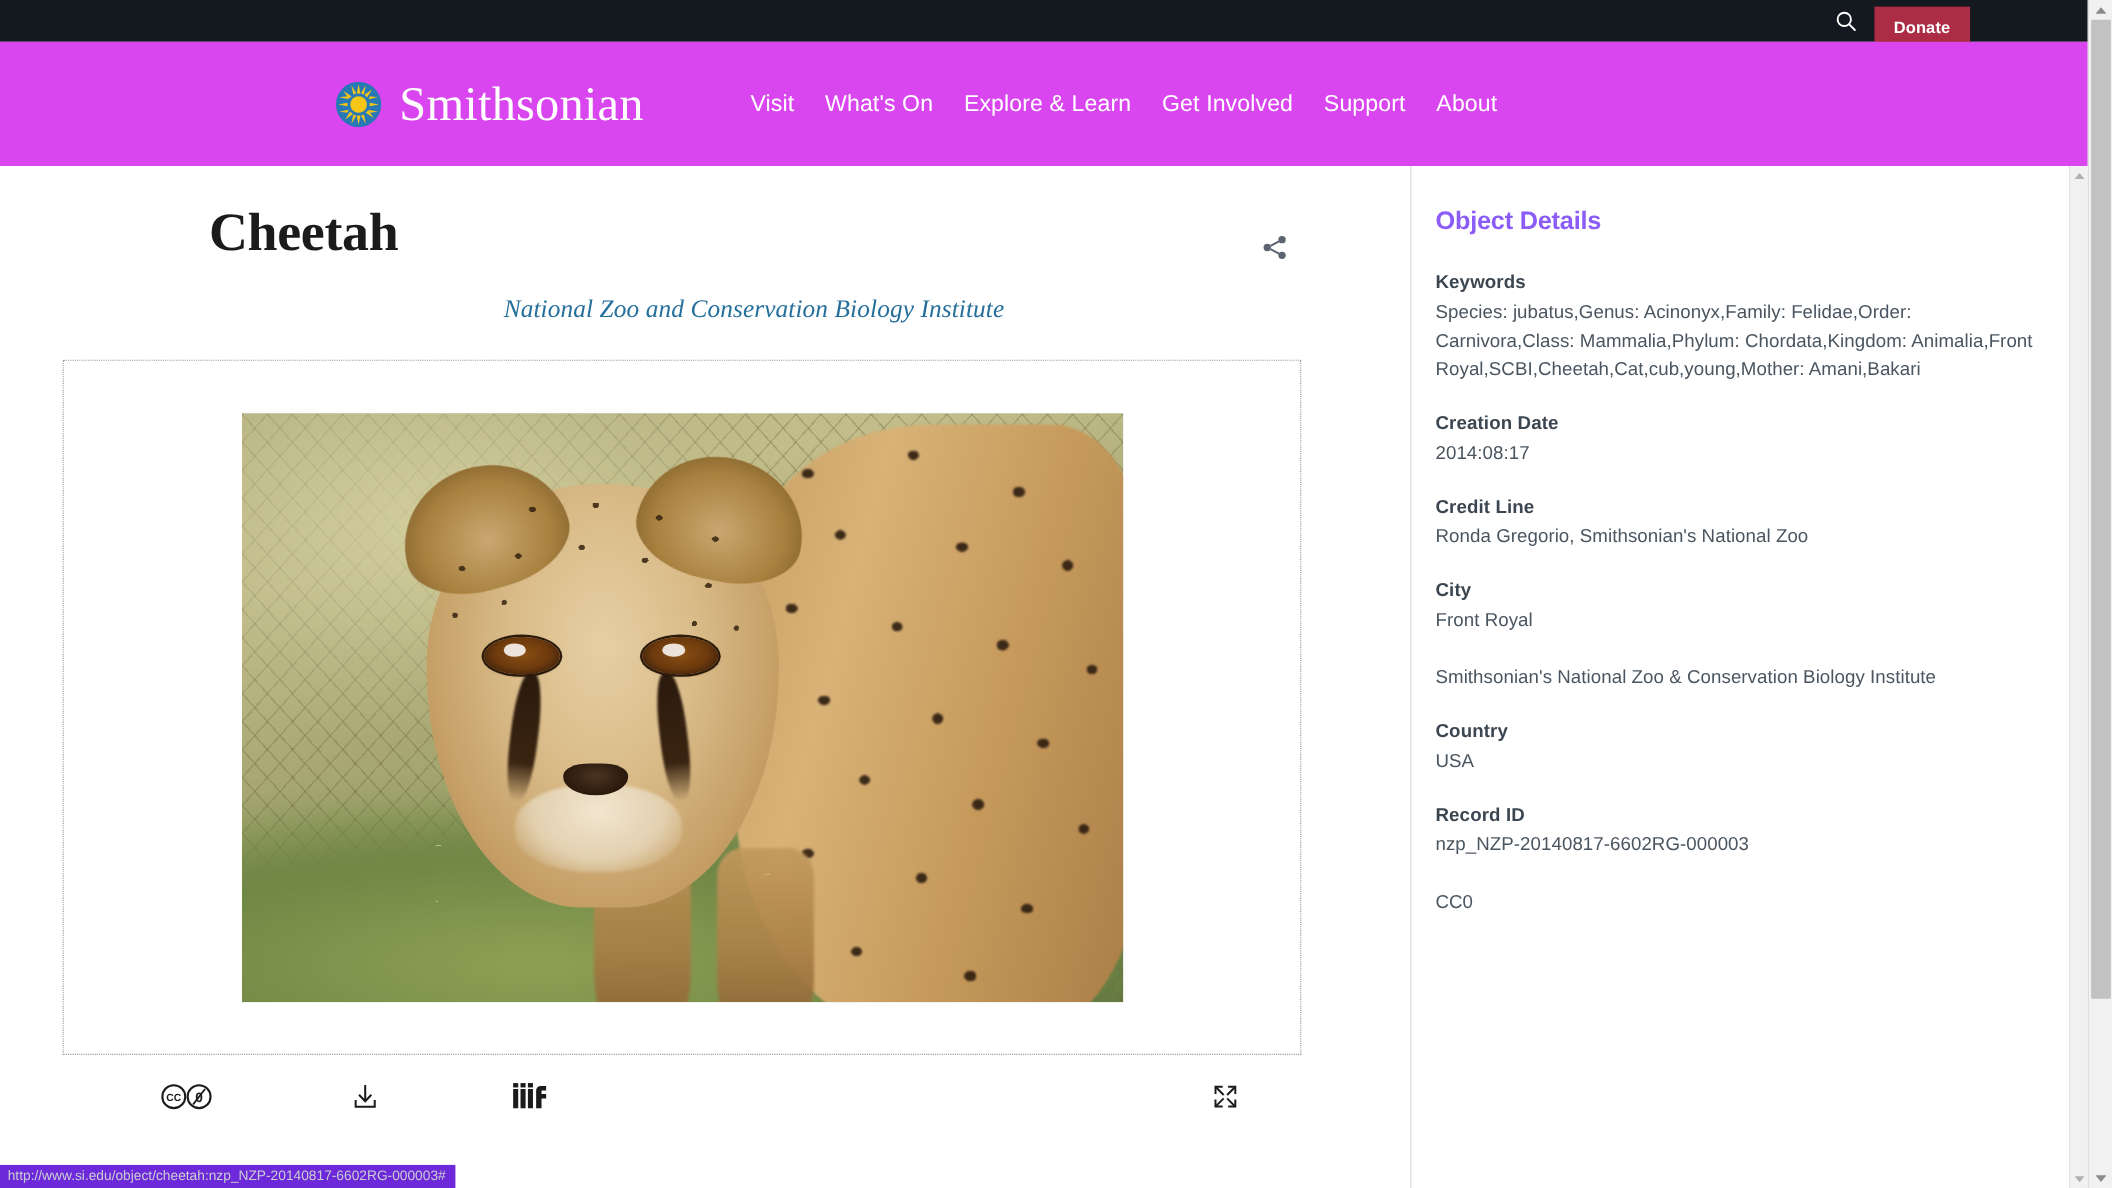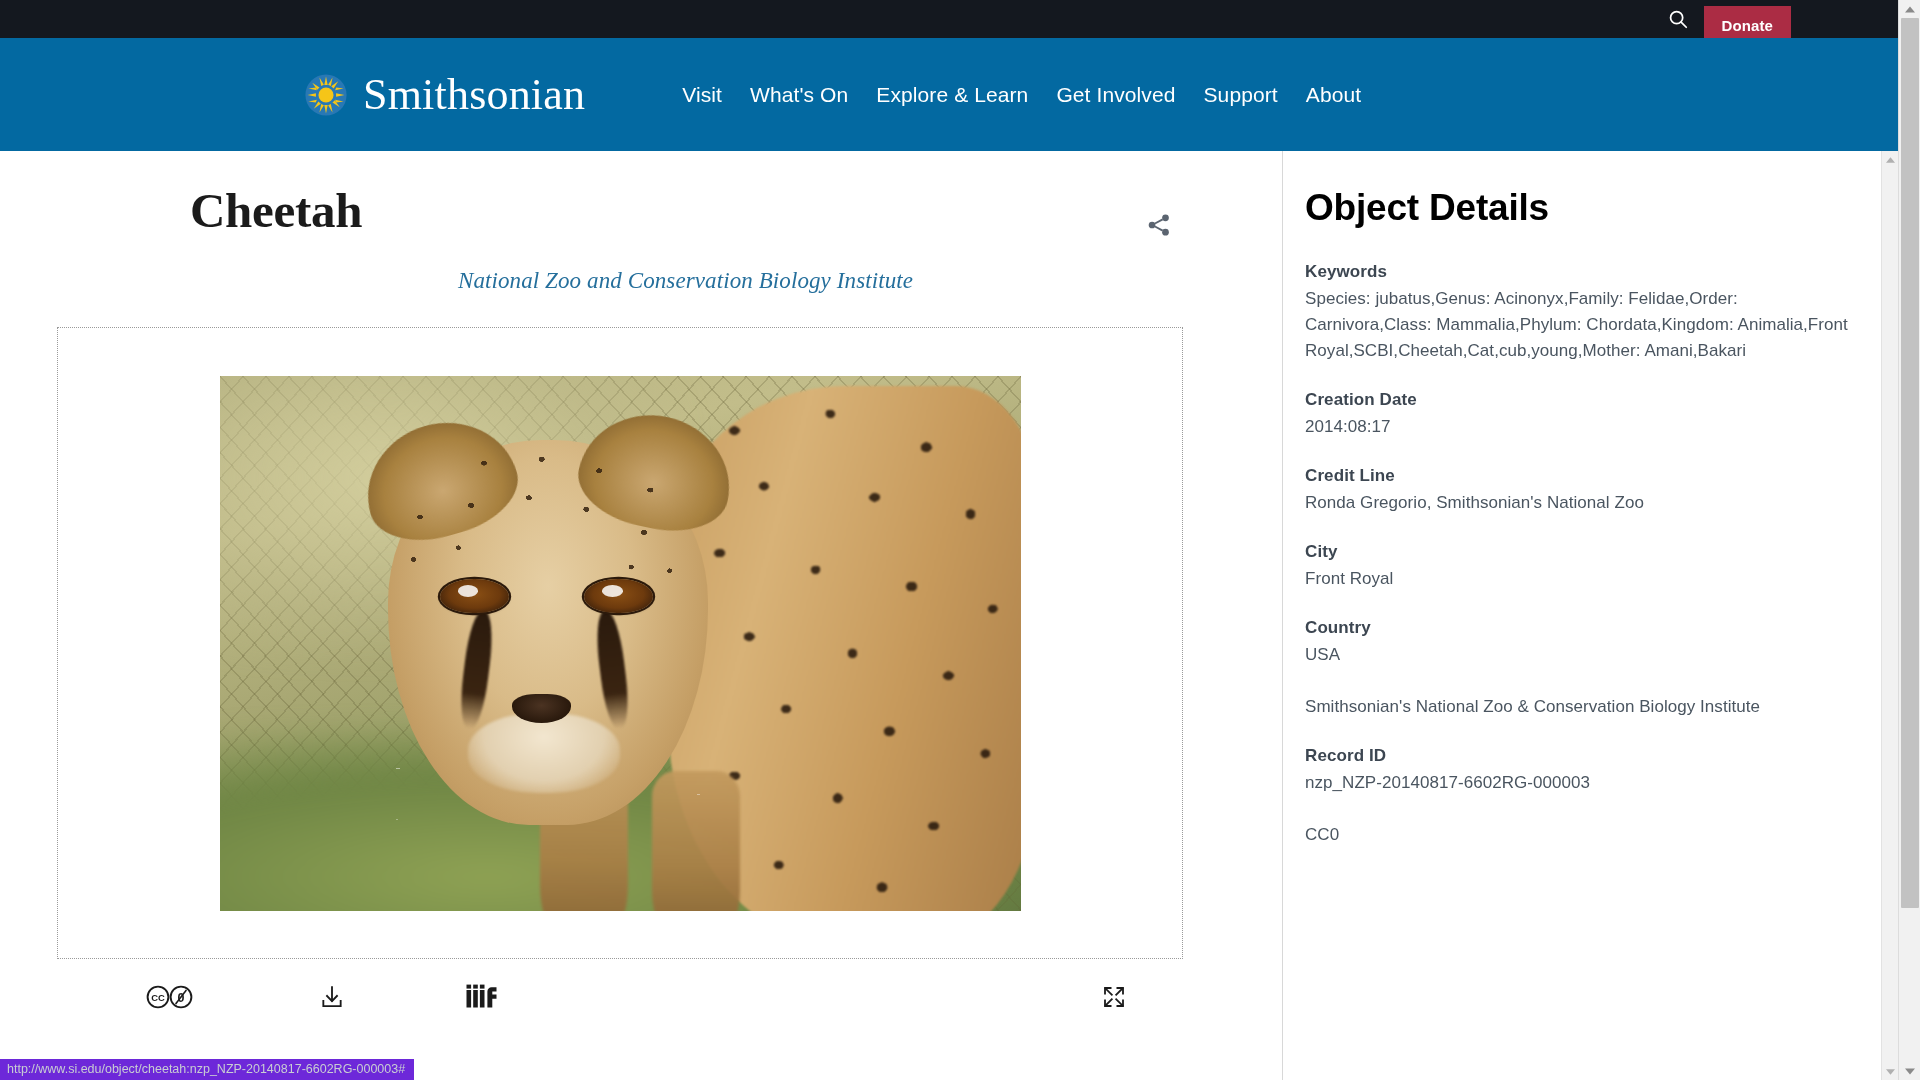--- a/index.html
+++ b/index.html
@@ -53,21 +53,21 @@
     margin-right: 107px;
     margin-top: 12px;
   }
 
   
   .main-nav {
     position: absolute;
     top: 38px; left: 0;
     width: 1898px;
     height: 113px;
-    background: #0369a1;
+    background: #d946ef;
     display: flex;
     align-items: center;
   }
   .brand {
     display: flex;
     align-items: center;
     margin-left: 305px;
     gap: 16px;
     text-decoration: none;
     cursor: pointer;
@@ -357,23 +357,23 @@
     position: relative;
     padding: 36px 0 0 22px;
     overflow: hidden;
   }
   .details-scroll {
     height: 893px;
     padding-right: 36px;
     overflow: hidden;
   }
   .details-title {
-    font-size: 37px;
+    font-size: 23px;
     font-weight: bold;
-    color: #000000;
+    color: #8b5cf6;
     letter-spacing: -.2px;
     margin-bottom: 33px;
   }
   .field { margin-bottom: 26px; }
   .field-label {
     font-size: 17px;
     font-weight: bold;
     color: #3c4651;
     margin-bottom: 4px;
     letter-spacing: .1px;
@@ -631,26 +631,26 @@
           <div class="field-label">Credit Line</div>
           <div class="field-value">Ronda Gregorio, Smithsonian's National Zoo</div>
         </div>
 
         <div class="field">
           <div class="field-label">City</div>
           <div class="field-value">Front Royal</div>
         </div>
 
         <div class="field">
+          <div class="field-value plain">Smithsonian's National Zoo &amp; Conservation Biology Institute</div>
+        </div>
+
+        <div class="field">
           <div class="field-label">Country</div>
           <div class="field-value">USA</div>
-        </div>
-
-        <div class="field">
-          <div class="field-value plain">Smithsonian's National Zoo &amp; Conservation Biology Institute</div>
         </div>
 
         <div class="field">
           <div class="field-label">Record ID</div>
           <div class="field-value">nzp_NZP-20140817-6602RG-000003</div>
         </div>
 
         <div class="field">
           <div class="field-value">CC0</div>
         </div>

